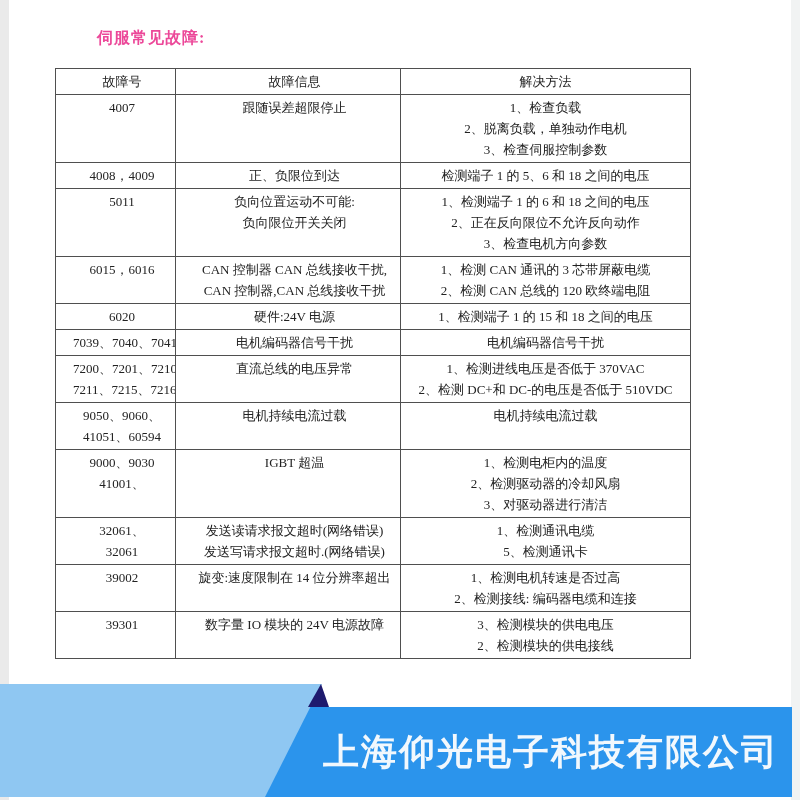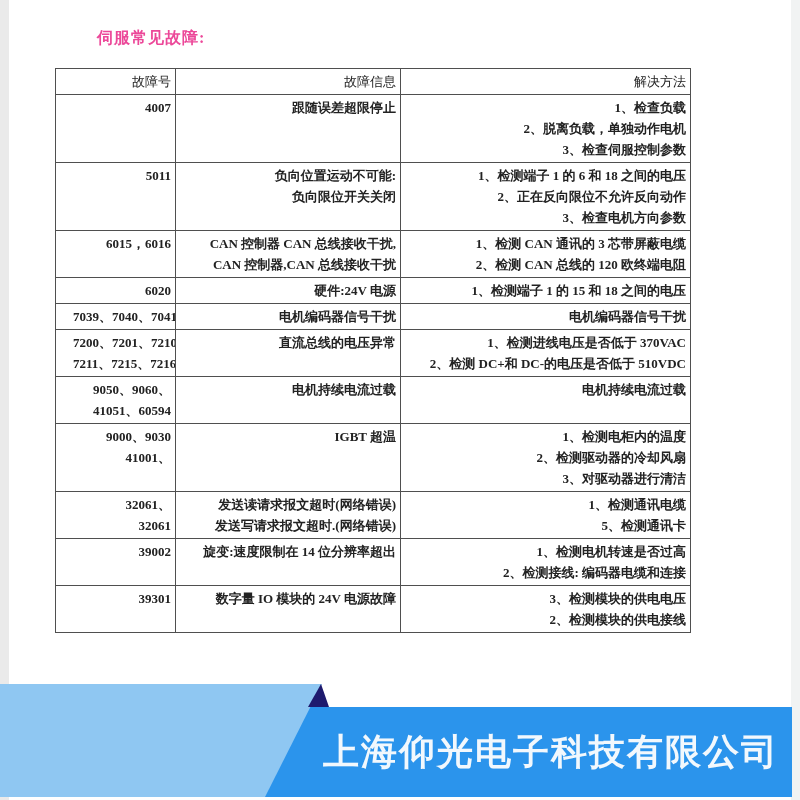--- a/index.html
+++ b/index.html
@@ -18,27 +18,27 @@
     font-size:16px;font-weight:bold;letter-spacing:1px;color:#ec4899;
   }
 
   table.fault-table{
     position:absolute;left:55px;top:68px;width:635px;
     border-collapse:collapse;table-layout:fixed;
   }
   .fault-table th,.fault-table td{
     border:1px solid #4f4f4f;
     font-size:13px;line-height:21px;
-    font-weight:normal;text-align:right;vertical-align:top;
+    font-weight:normal;text-align:center;vertical-align:top;
     padding:2px 4px 2px 17px;
     color:#222;
     overflow:hidden;white-space:nowrap;
   }
   .fault-table td.col-solution, .fault-table th.col-solution{padding-left:4px;}
-  .cell-line{display:block;font-weight:bold;}
+  .cell-line{display:block;}
 
   .banner{position:absolute;left:0;top:684px;width:800px;height:113px;}
   .banner-main{
     position:absolute;left:260px;top:23px;width:532px;height:90px;
   }
   .banner-light{
     position:absolute;left:0;top:0;width:330px;height:113px;
     -webkit-clip-path:polygon(0 0,322px 0,265px 113px,0 113px);
     clip-path:polygon(0 0,322px 0,265px 113px,0 113px);
   }
@@ -85,20 +85,31 @@
           <div class="cell-line">跟随误差超限停止</div>
         </td>
         <td class="col-solution">
           <div class="cell-line">1、检查负载</div>
           <div class="cell-line">2、脱离负载，单独动作电机</div>
           <div class="cell-line">3、检查伺服控制参数</div>
         </td>
       </tr>
       <tr>
         <td class="col-code">
+          <div class="cell-line">4008，4009</div>
+        </td>
+        <td class="col-info">
+          <div class="cell-line">正、负限位到达</div>
+        </td>
+        <td class="col-solution">
+          <div class="cell-line">检测端子 1 的 5、6 和 18 之间的电压</div>
+        </td>
+      </tr>
+      <tr>
+        <td class="col-code">
           <div class="cell-line">5011</div>
         </td>
         <td class="col-info">
           <div class="cell-line">负向位置运动不可能:</div>
           <div class="cell-line">负向限位开关关闭</div>
         </td>
         <td class="col-solution">
           <div class="cell-line">1、检测端子 1 的 6 和 18 之间的电压</div>
           <div class="cell-line">2、正在反向限位不允许反向动作</div>
           <div class="cell-line">3、检查电机方向参数</div>

